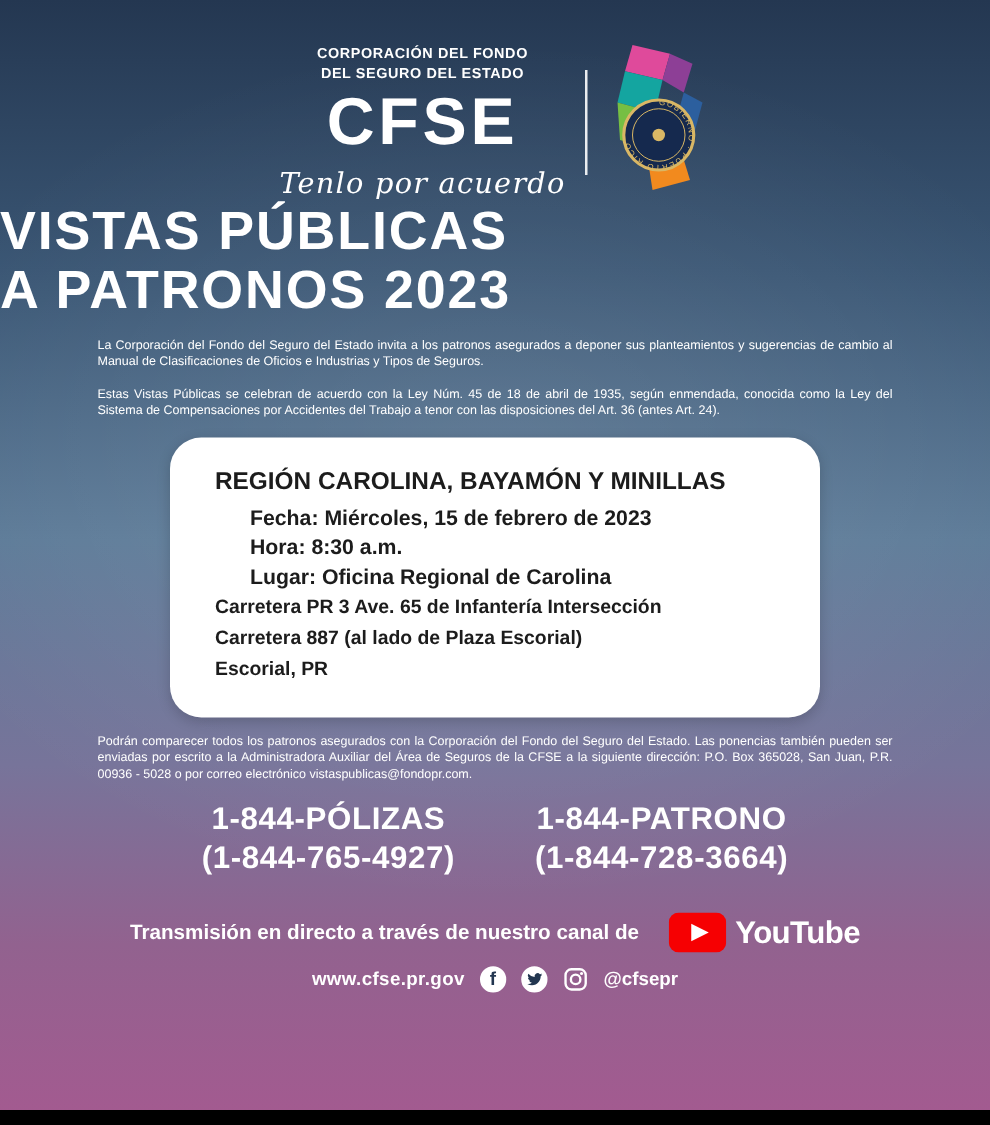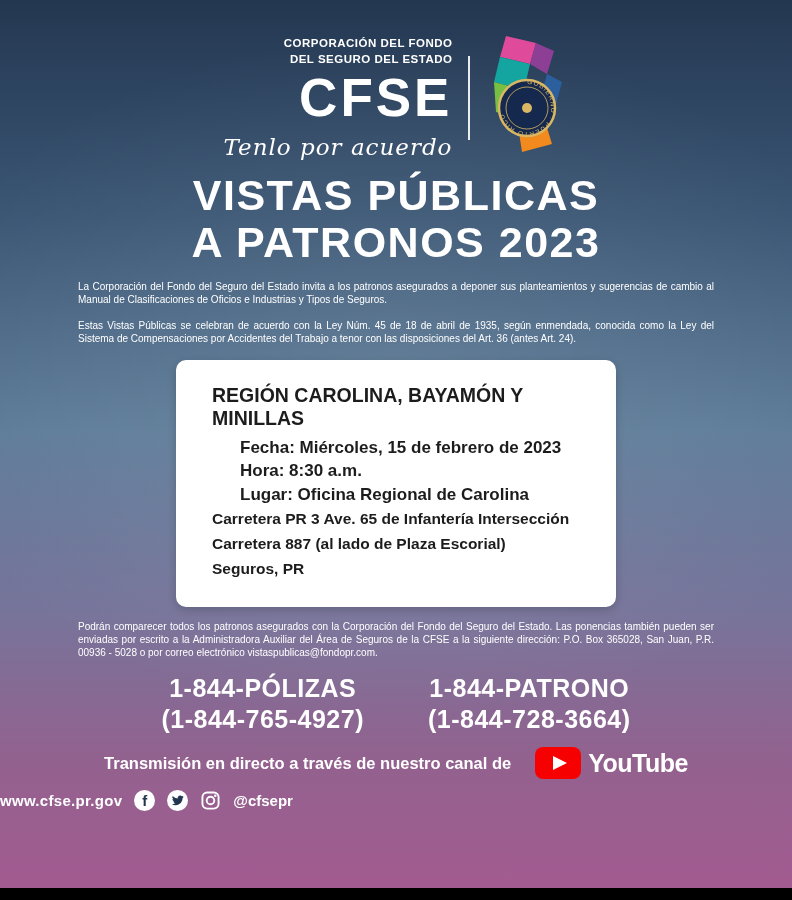--- a/index.html
+++ b/index.html
@@ -7,54 +7,54 @@
   .page {
     width:792px; height:900px; position:relative; overflow:hidden;
     font-family:"Liberation Sans", sans-serif; color:#ffffff;
     background:
       radial-gradient(ellipse 90% 55% at 50% 42%, rgba(255,255,255,0.10), rgba(255,255,255,0) 70%),
       linear-gradient(180deg,#243751 0%, #3a5674 24%, #5d7b98 48%, #77749a 68%, #92628f 84%, #a45a90 100%);
   }
 
   
   .logo-row { display:flex; justify-content:center; align-items:center; gap:16px; padding-top:34px; }
-  .logo-text { display:flex; flex-direction:column; align-items:flex-end; }
+  .logo-text { display:flex; flex-direction:column; align-items:center; }
   .org-line { font-size:11.5px; letter-spacing:0.5px; line-height:1.35; font-weight:bold; }
   .acronym { font-size:53px; font-weight:bold; letter-spacing:3px; line-height:1.1; margin-top:2px; }
   .tagline { font-family:"DejaVu Serif", serif; font-style:italic; font-size:23px; margin-top:6px; letter-spacing:1px; }
   .divider { width:2px; height:84px; background:rgba(255,255,255,0.9); }
 
   
-  .title { text-align:center; font-size:43px; font-weight:bold; letter-spacing:1.5px; line-height:1.1; margin-top:10px; }
+  .title { text-align:left; font-size:43px; font-weight:bold; letter-spacing:1.5px; line-height:1.1; }
 
   
   .body-par { width:636px; margin:13px auto 0; font-size:10px; line-height:1.3; text-align:justify; }
   .email { color:#ffffff; text-decoration:none; }
 
   
   .card {
-    width:440px; margin:15px auto 0; background:#ffffff; color:#1c1c1c;
-    border-radius:10px; padding:24px 36px 26px; box-shadow:0 3px 10px rgba(0,0,0,0.18);
+    width:520px; margin:15px auto 0; background:#ffffff; color:#1c1c1c;
+    border-radius:25px; padding:24px 36px 26px; box-shadow:0 3px 10px rgba(0,0,0,0.18);
   }
   .region { font-size:19.5px; font-weight:bold; margin-bottom:6px; }
   .detail { font-size:17px; font-weight:bold; line-height:1.38;margin-left:28px; }
   .addr { font-size:15.5px; font-weight:bold; line-height:1.62; }
 
   
   .phones { display:flex; justify-content:center; gap:64px; margin-top:14px; text-align:center; }
   .phone-col { font-size:25px; font-weight:bold; letter-spacing:0.5px; line-height:1.24; }
 
   
-  .broadcast { display:flex; justify-content:center; align-items:center; gap:24px; margin-top:12px;text-align:center; }
+  .broadcast { display:flex; justify-content:center; align-items:center; gap:24px; margin-top:28px;text-align:center; }
   .broadcast-text { font-size:16.5px; font-weight:bold; }
   .yt { display:inline-flex; align-items:center; gap:7px; }
   .yt-word { font-size:25px; font-weight:bold; letter-spacing:-0.5px; }
 
   
-  .footer { display:flex; align-items:center; gap:12px; margin-top:11px; }
+  .footer { display:flex; justify-content:center; align-items:center; gap:12px; margin-top:11px; }
   .site { font-size:15px; font-weight:bold; letter-spacing:0.3px; }
   .soc { display:inline-flex; align-items:center; justify-content:center; width:21px; height:21px; }
   .soc.circle { background:#ffffff; border-radius:50%; }
   .fglyph { color:#223650; font-weight:bold; font-size:15px; line-height:1; }
   .handle { font-size:15px; font-weight:bold; }
 
   .bottom-bar { position:absolute; left:0; bottom:0; width:792px; height:12px; background:#000000; }
 </style>
 </head>
 <body>
@@ -96,21 +96,21 @@
   <p class="body-par">La Corporación del Fondo del Seguro del Estado invita a los patronos asegurados a deponer sus planteamientos y sugerencias de cambio al Manual de Clasificaciones de Oficios e Industrias y Tipos de Seguros.</p>
   <p class="body-par">Estas Vistas Públicas se celebran de acuerdo con la Ley Núm. 45 de 18 de abril de 1935, según enmendada, conocida como la Ley del Sistema de Compensaciones por Accidentes del Trabajo a tenor con las disposiciones del Art. 36 (antes Art. 24).</p>
 
   <div class="card">
     <div class="region">REGIÓN CAROLINA, BAYAMÓN Y MINILLAS</div>
     <div class="detail">Fecha: Miércoles, 15 de febrero de 2023</div>
     <div class="detail">Hora: 8:30 a.m.</div>
     <div class="detail">Lugar: Oficina Regional de Carolina</div>
     <div class="addr">Carretera PR 3 Ave. 65 de Infantería Intersección</div>
     <div class="addr">Carretera 887 (al lado de Plaza Escorial)</div>
-    <div class="addr">Seguros, PR</div>
+    <div class="addr">Escorial, PR</div>
   </div>
 
   <p class="body-par"><span>Podrán comparecer todos los patronos asegurados con la Corporación del Fondo del Seguro del Estado. Las ponencias también pueden ser enviadas por escrito a la Administradora Auxiliar del Área de Seguros de la CFSE a la siguiente dirección: P.O. Box 365028, San Juan, P.R. 00936 - 5028 o por correo electrónico </span><a class="email" href="#">vistaspublicas@fondopr.com.</a></p>
 
   <div class="phones">
     <div class="phone-col">
       <div>1-844-PÓLIZAS</div>
       <div>(1-844-765-4927)</div>
     </div>
     <div class="phone-col">

